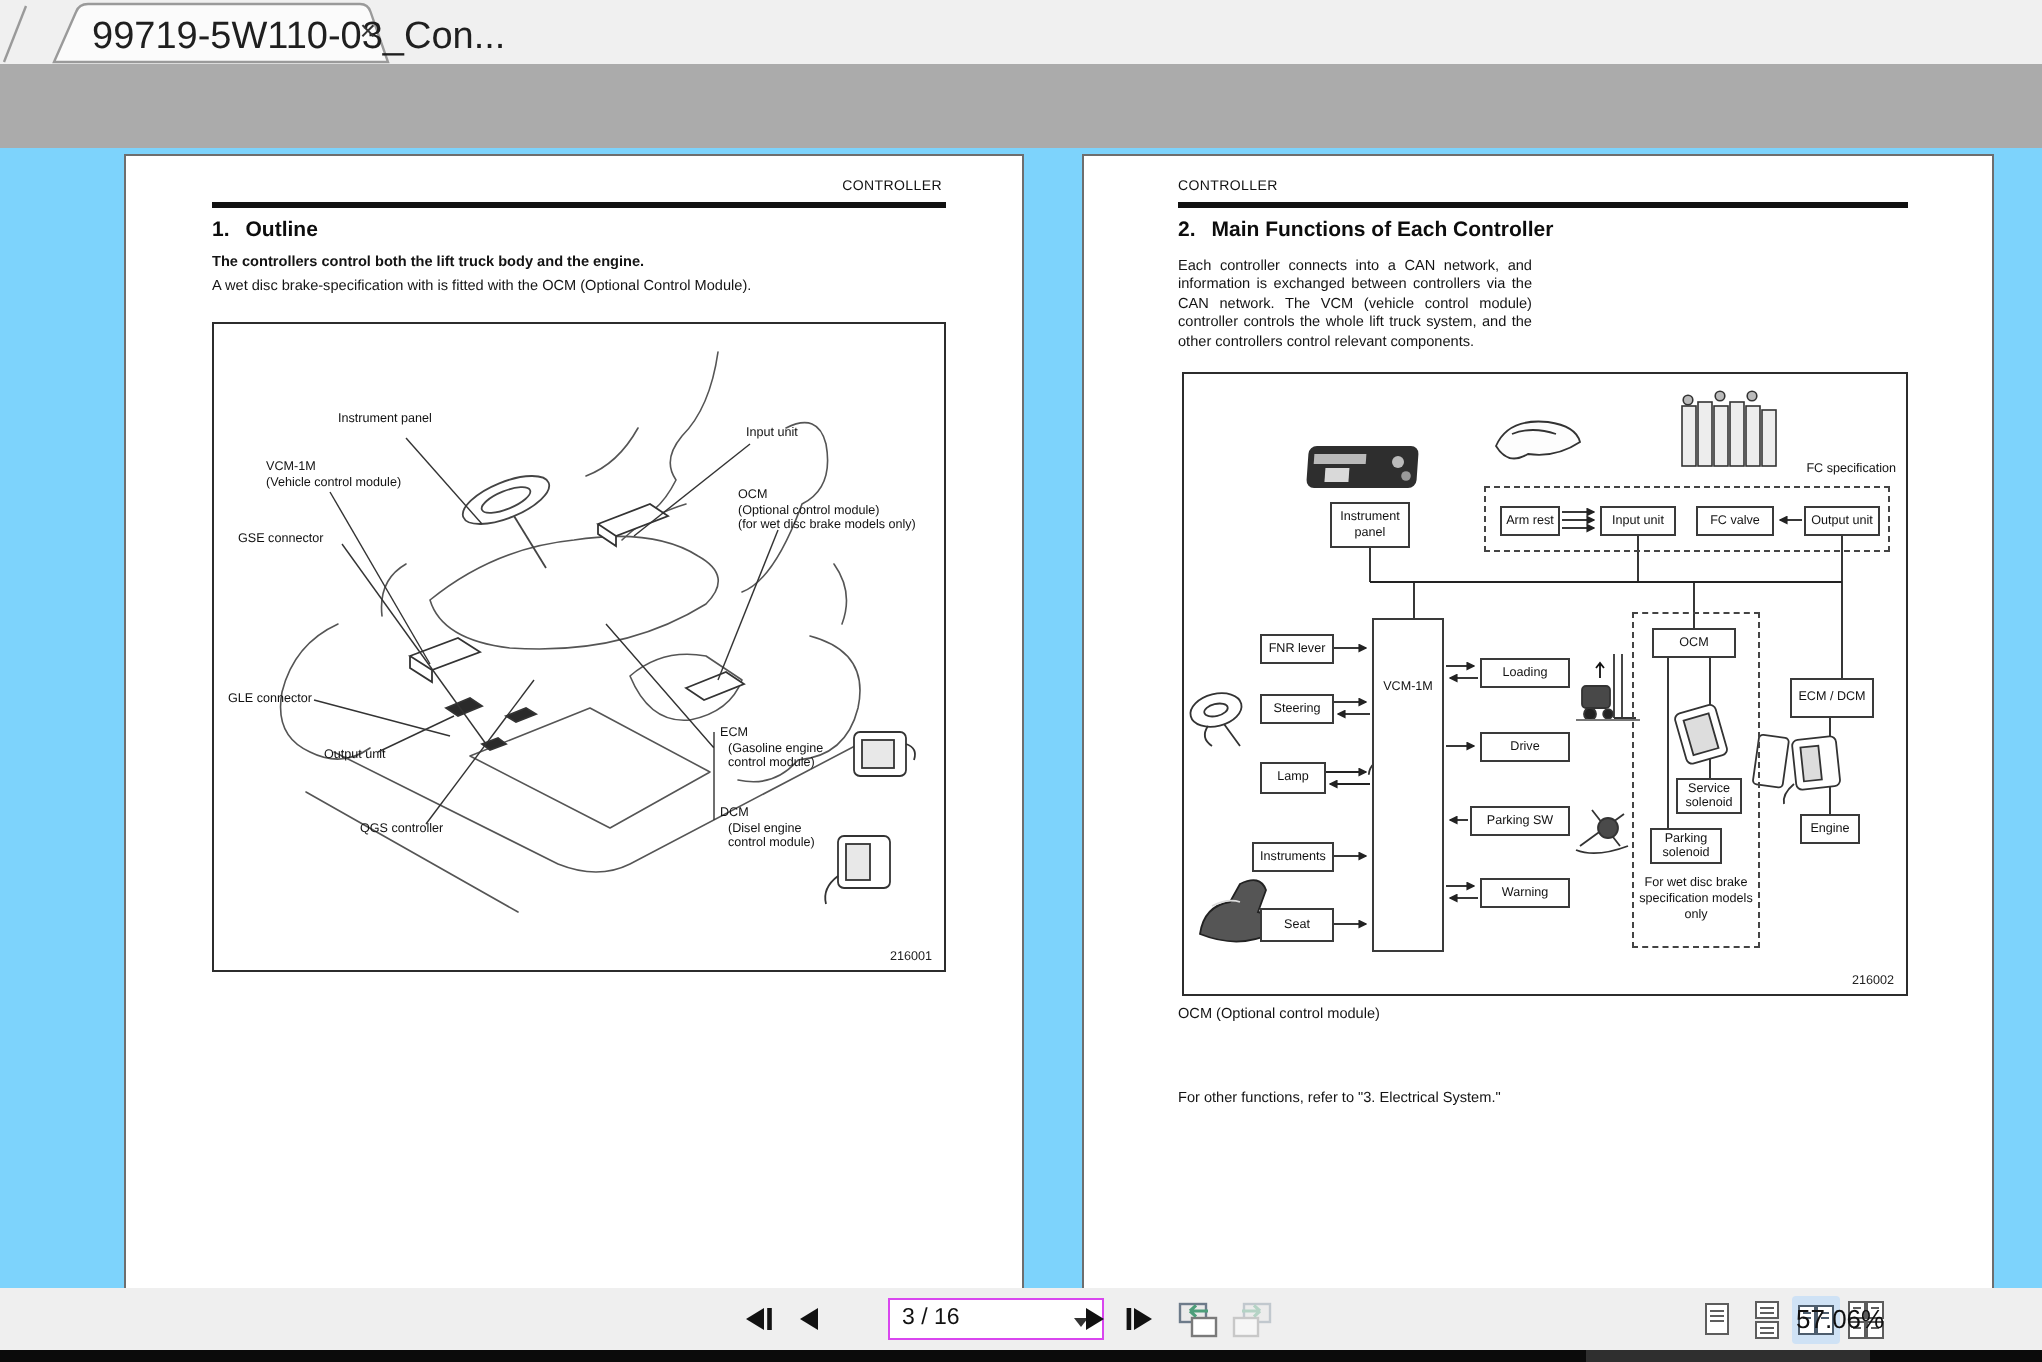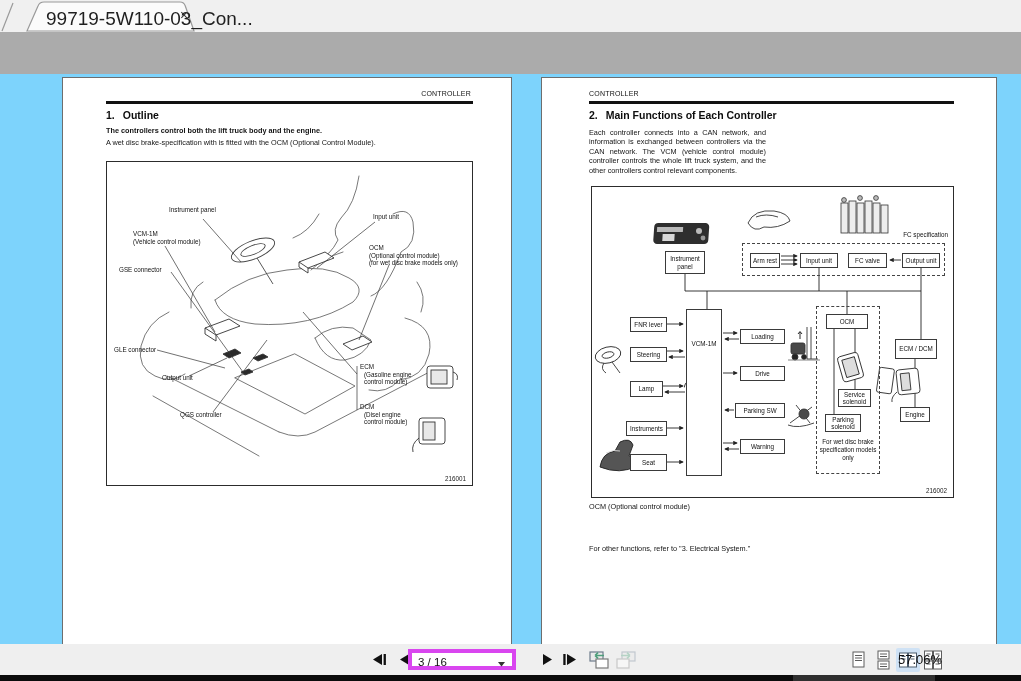--- a/index.html
+++ b/index.html
@@ -39,21 +39,21 @@
         display:flex;align-items:center;justify-content:center;text-align:center;
         font-size:6.3px;line-height:1.12;color:#111;z-index:3;}
   .dashed{position:absolute;border:1px dashed #444;box-sizing:border-box;z-index:1;}
   .fnote{position:absolute;font-size:6.3px;line-height:1.25;text-align:center;color:#111;z-index:3;}
   .vcm-label{position:absolute;left:0;top:30px;width:100%;text-align:center;}
 
   
   .toolbar{position:absolute;left:0;top:644px;width:1021px;height:31px;background:#efefef;}
   .tbtn{position:absolute;top:8px;width:18px;height:15px;display:flex;align-items:center;justify-content:center;cursor:default;}
   .viewbtn{position:absolute;top:5px;width:26px;height:22px;display:flex;align-items:center;justify-content:center;}
-  .combo{position:absolute;left:408px;top:5px;width:108px;height:21px;background:#fff;border:4px solid #d946ef;box-sizing:border-box;}
+  .combo{position:absolute;left:444px;top:5px;width:108px;height:21px;background:#fff;border:1px solid #d946ef;box-sizing:border-box;}
   .combo-text{position:absolute;left:6px;top:3px;font-size:11.5px;color:#111;}
   .combo-caret{position:absolute;right:6px;top:9px;}
   .laybtn{position:absolute;top:4px;width:24px;height:24px;display:flex;align-items:center;justify-content:center;border-radius:2px;}
   .laybtn.selected{background:#cfe2f5;}
   .zoom-text{position:absolute;left:898px;top:8px;font-size:13px;color:#111;}
 
   .bottombar{position:absolute;left:0;top:675px;width:1021px;height:6px;background:#0b0b0b;}
   .bottombar .seg{position:absolute;left:793px;top:0;width:142px;height:6px;background:#2f2f2f;}
 </style>
 </head>

